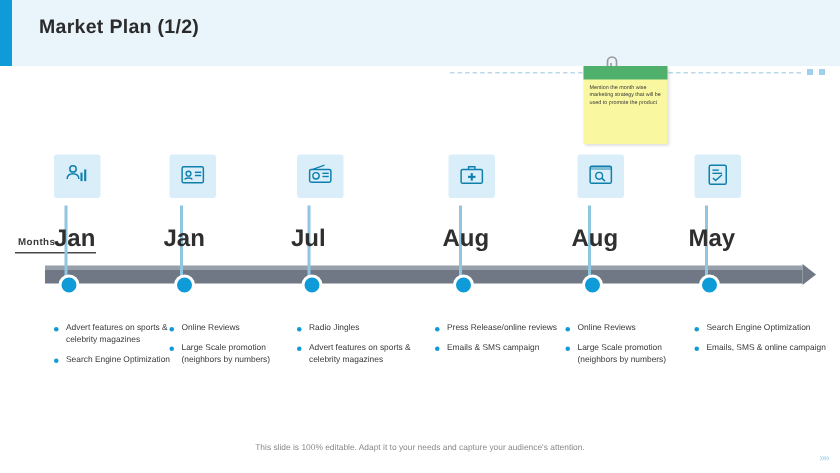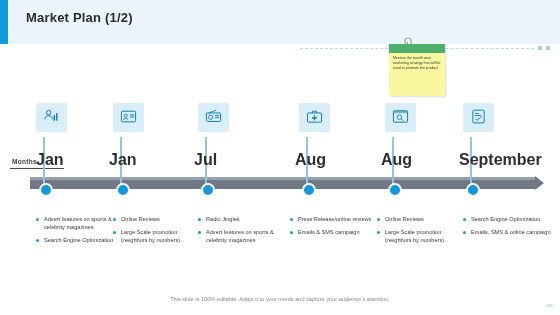--- a/index.html
+++ b/index.html
@@ -357,21 +357,21 @@
   <div class="col" style="left:463px;">
     <div class="icon-box">
       <svg width="17" height="17" viewBox="0 0 24 24">
         <rect x="4" y="3" width="16" height="18" rx="1.5" fill="none" stroke="#0f7fae" stroke-width="1.4"></rect>
         <rect x="7" y="7" width="6" height="1.3" fill="#0f7fae"></rect>
         <rect x="7" y="10" width="9" height="1.3" fill="#0f7fae"></rect>
         <path d="M7.5 15 L10 17.5 L16 12" fill="none" stroke="#0f7fae" stroke-width="1.4"></path>
       </svg>
     </div>
     <div class="stem"></div>
-    <div class="month-name" style="left:-4px;">September</div>
+    <div class="month-name" style="left:-4px;">May</div>
     <div class="dot"></div>
   </div>
   <div class="bullets" style="left:463px; top:215px;">
     <div class="bullet">Search Engine Optimization</div>
     <div class="bullet">Emails, SMS &amp; online campaign</div>
   </div>
 
   <div class="footer">This slide is 100% editable. Adapt it to your needs and capture your audience's attention.</div>
   <div class="corner-arrows">»»</div>
 

